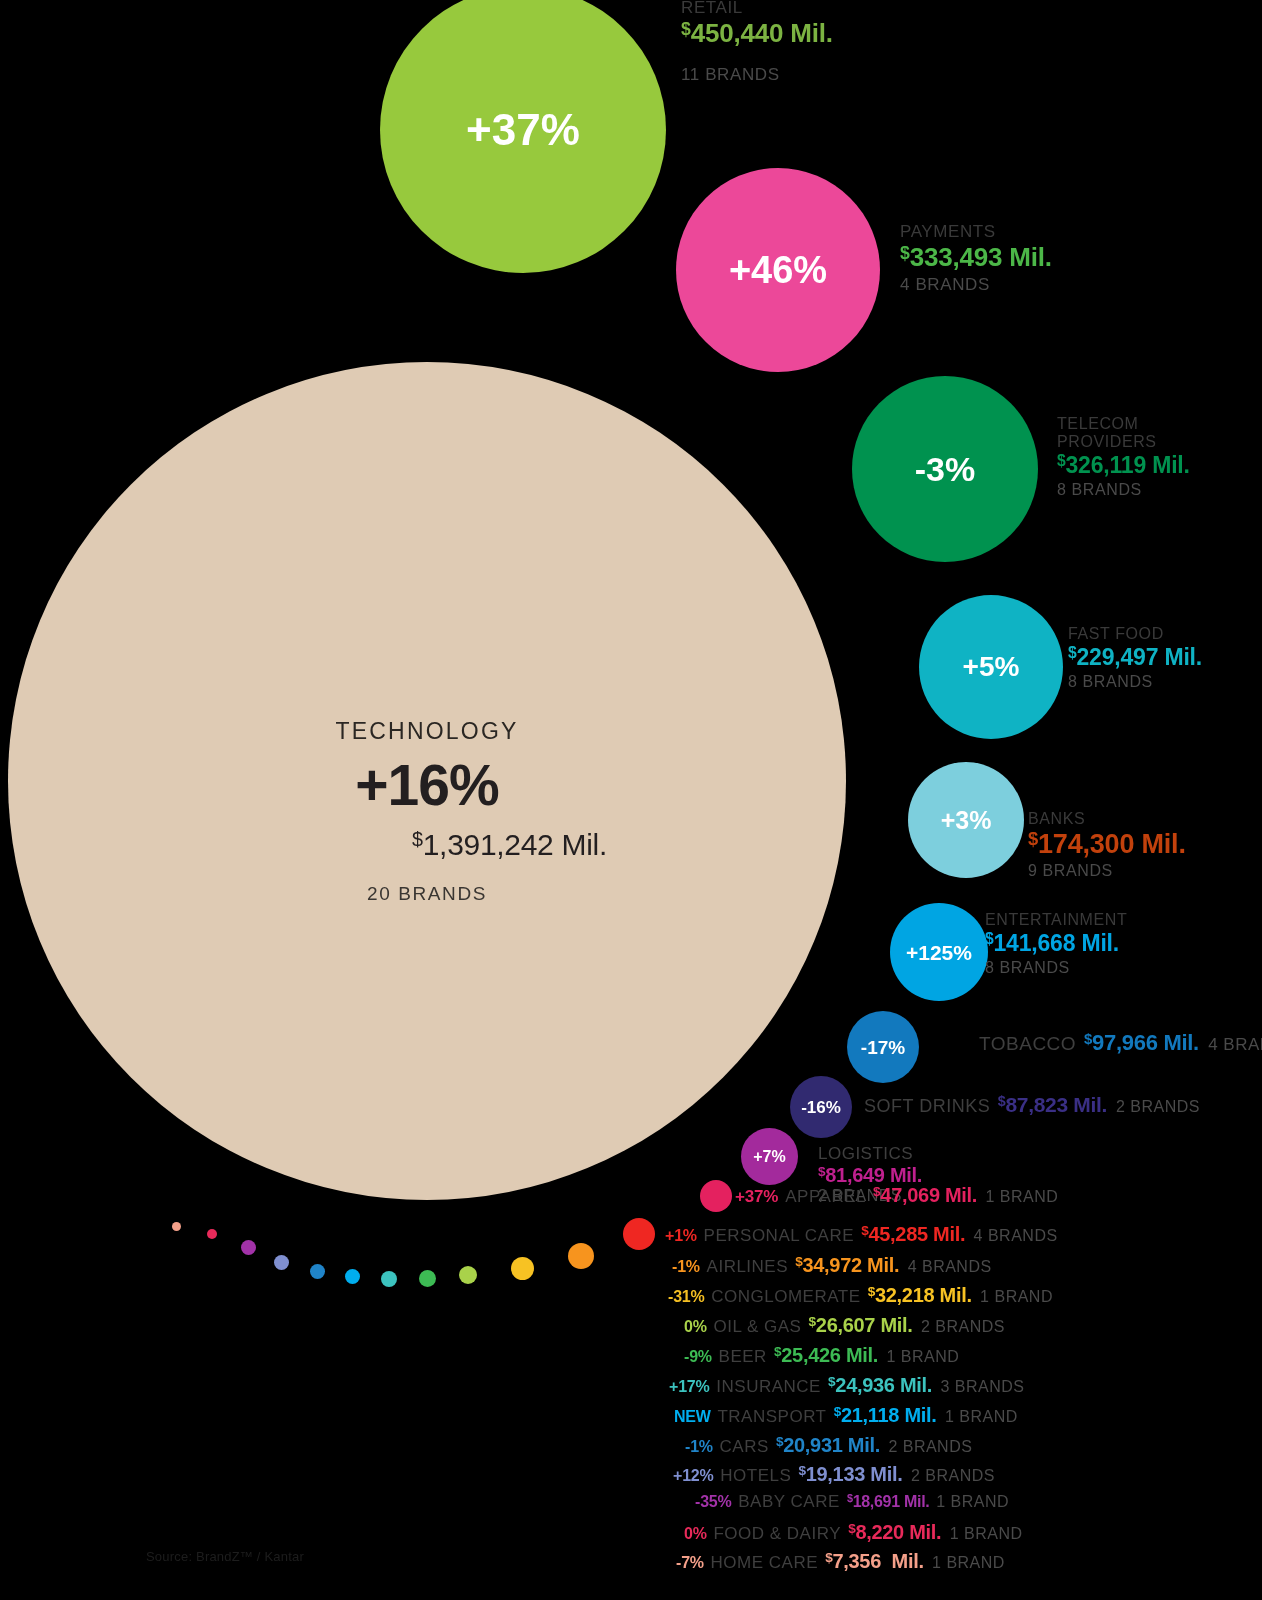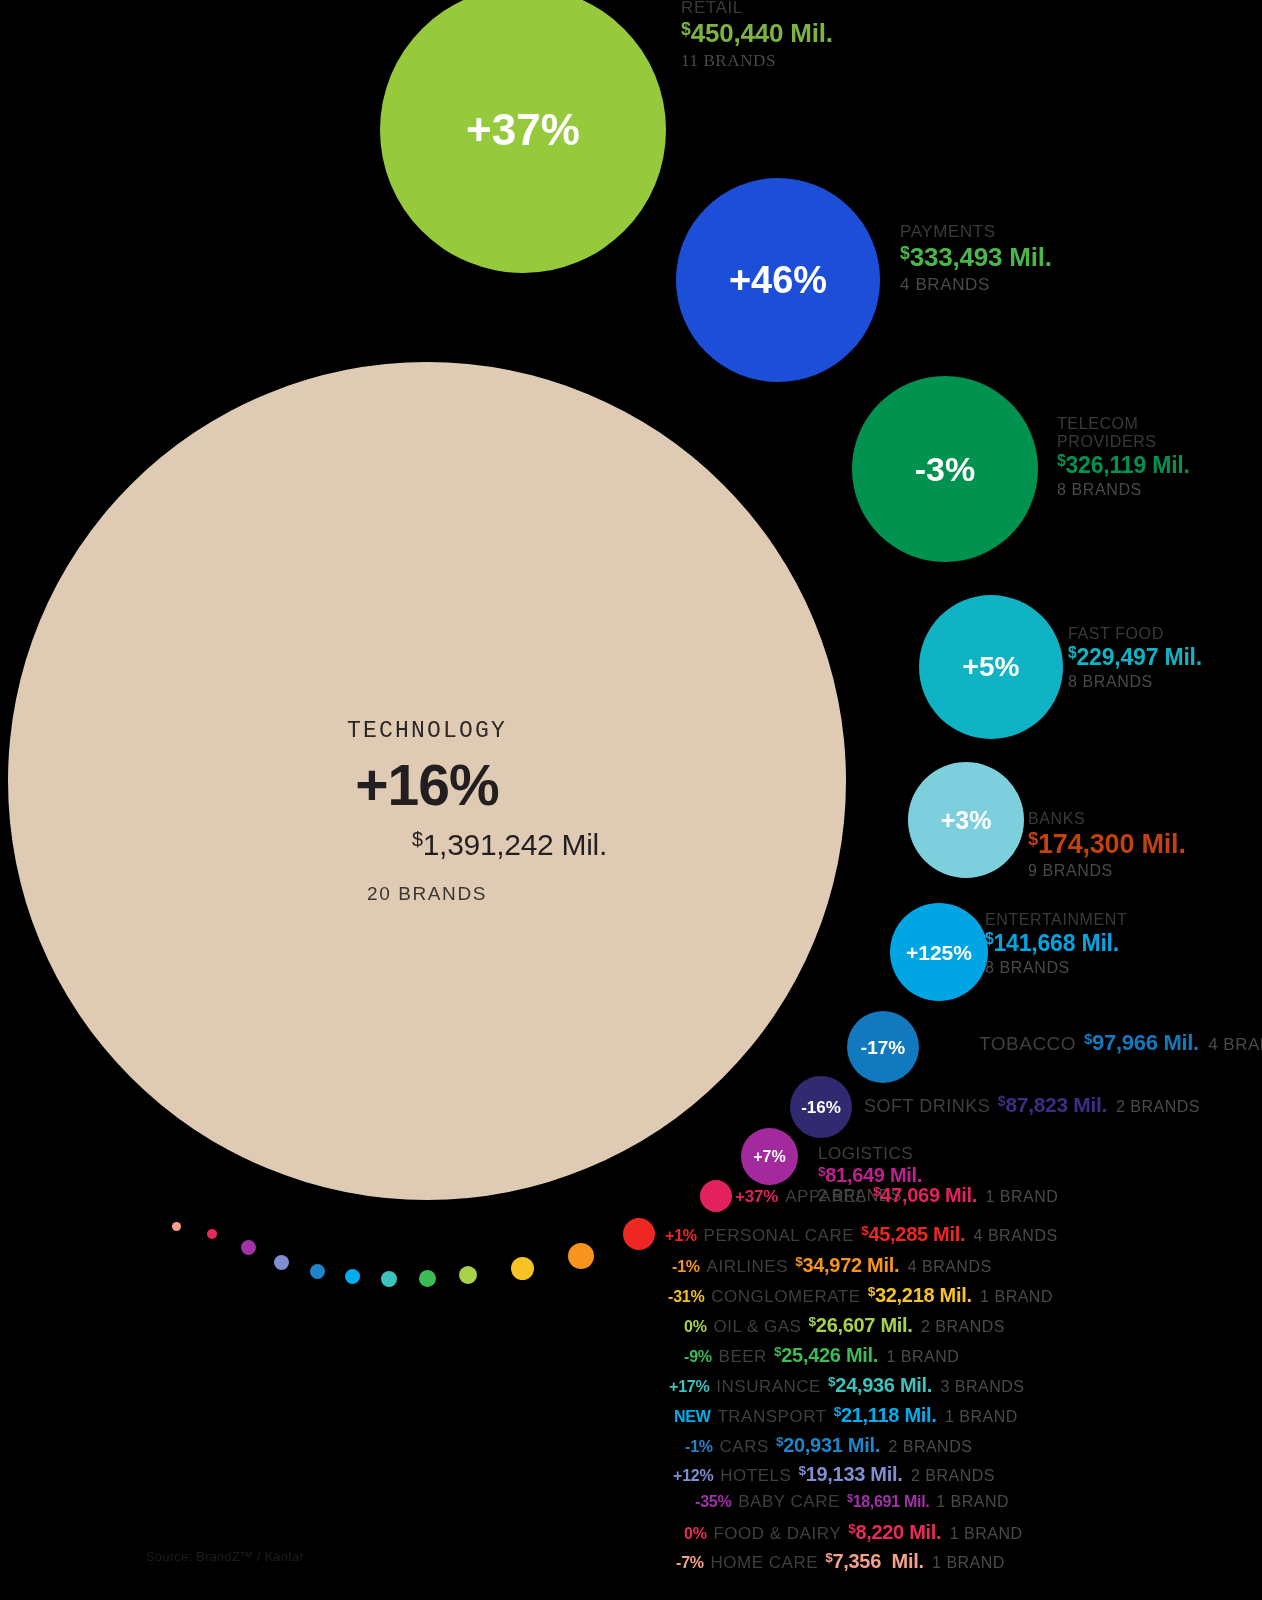--- a/index.html
+++ b/index.html
@@ -33,21 +33,21 @@
   .row .val .cur{font-size:.68em;vertical-align:.42em;}
   .row .brands{color:#4a4a4a;font-weight:400;letter-spacing:.5px;}
   .row > span{margin-right:.42em;}
   .row > span:last-child{margin-right:0;}
 
   
   #tech-inner{
     position:absolute;text-align:center;color:#231f20;line-height:1.15;
     white-space:nowrap;
   }
-  #tech-inner .t-cat{font-size:23px;letter-spacing:2.2px;font-weight:400;color:#2b2723;font-family:Liberation Mono, monospace;}
+  #tech-inner .t-cat{font-size:23px;letter-spacing:2.2px;font-weight:400;color:#2b2723;}
   #tech-inner .t-pct{font-size:57px;font-weight:bold;margin-top:9px;letter-spacing:-1px;color:#231f20;}
   #tech-inner .t-val{font-size:30px;margin-top:9px;font-weight:400;color:#231f20;letter-spacing:-.3px;text-align:right;}
   #tech-inner .t-val .cur{font-size:.66em;vertical-align:.45em;}
   #tech-inner .t-brands{font-size:19px;letter-spacing:1.6px;margin-top:21px;color:#3a3632;}
 
   
   #title-block{position:absolute;left:144px;top:352px;line-height:1.18;color:#231f20;}
   #title-block .t1{font-size:21px;font-weight:bold;letter-spacing:.1px;}
   #title-block .t2{font-size:21px;font-weight:bold;letter-spacing:.1px;}
   #title-block .sub{font-size:17px;font-weight:400;margin-top:2px;color:#2d2a27;}
@@ -67,21 +67,21 @@
     <div class="t-cat">TECHNOLOGY</div>
     <div class="t-pct">+16%</div>
     <div class="t-val"><span class="cur">$</span><span>1,391,242</span> <span>Mil.</span></div>
     <div class="t-brands">20 BRANDS</div>
   </div>
 
   <div class="bubble" style="left:380px;top:-13px;width:286px;height:286px;background:#97c93d;font-size:44px;">
     <span class="pct">+37%</span>
   </div>
 
-  <div class="bubble" style="left:676px;top:178px;width:204px;height:204px;background:#1d4ed8;font-size:38px;">
+  <div class="bubble" style="left:676px;top:168px;width:204px;height:204px;background:#ec4899;font-size:38px;">
     <span class="pct">+46%</span>
   </div>
 
   <div class="bubble" style="left:852px;top:376px;width:186px;height:186px;background:#00924f;font-size:34px;">
     <span class="pct">-3%</span>
   </div>
 
   <div class="bubble" style="left:919px;top:595px;width:144px;height:144px;background:#0fb3c4;font-size:28px;">
     <span class="pct">+5%</span>
   </div>
@@ -118,21 +118,21 @@
   <div class="dot" style="left:345px;top:1269px;width:15px;height:15px;background:#00aeef;"></div>
   <div class="dot" style="left:310px;top:1264px;width:15px;height:15px;background:#2084c8;"></div>
   <div class="dot" style="left:274px;top:1255px;width:15px;height:15px;background:#7f8fd0;"></div>
   <div class="dot" style="left:241px;top:1240px;width:15px;height:15px;background:#a232a8;"></div>
   <div class="dot" style="left:207px;top:1229px;width:10px;height:10px;background:#e82a5a;"></div>
   <div class="dot" style="left:172px;top:1222px;width:9px;height:9px;background:#f4a08a;"></div>
 
   <div class="lblock" style="left:681px;top:-2px;font-size:17px;">
     <div class="cat">RETAIL</div>
     <div class="val" style="color:#7cb342;font-size:26px;margin-top:2px;"><span class="cur">$</span><span>450,440</span> <span>Mil.</span></div>
-    <div class="brands" style="margin-top:3px;font-family:Liberation Serif, serif;">11 BRANDS</div>
+    <div class="brands" style="margin-top:17px;">11 BRANDS</div>
   </div>
 
   <div class="lblock" style="left:900px;top:222px;font-size:17px;">
     <div class="cat">PAYMENTS</div>
     <div class="val" style="color:#4cb748;font-size:26px;margin-top:2px;"><span class="cur">$</span><span>333,493</span> <span>Mil.</span></div>
     <div class="brands" style="margin-top:3px;">4 BRANDS</div>
   </div>
 
   <div class="lblock" style="left:1057px;top:415px;font-size:16px;">
     <div class="cat">TELECOM</div>

